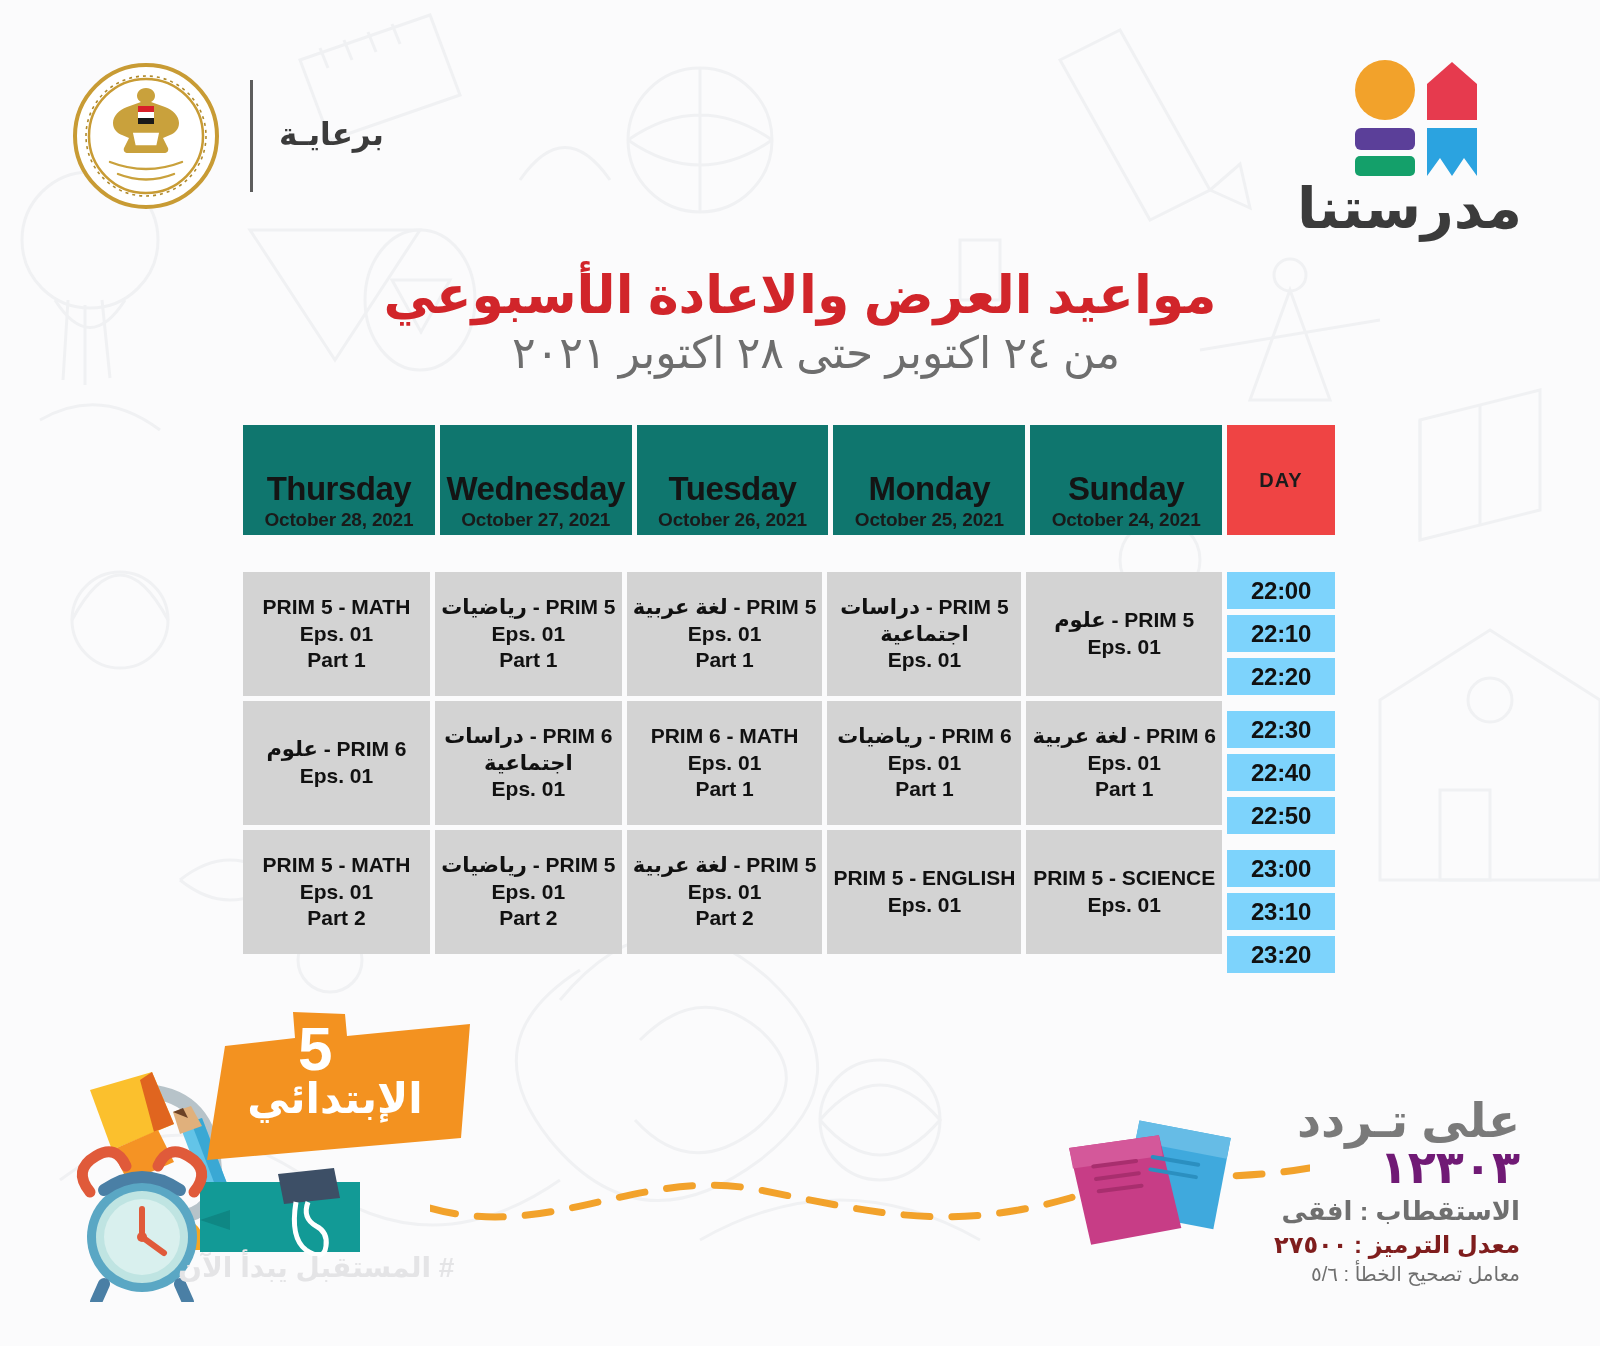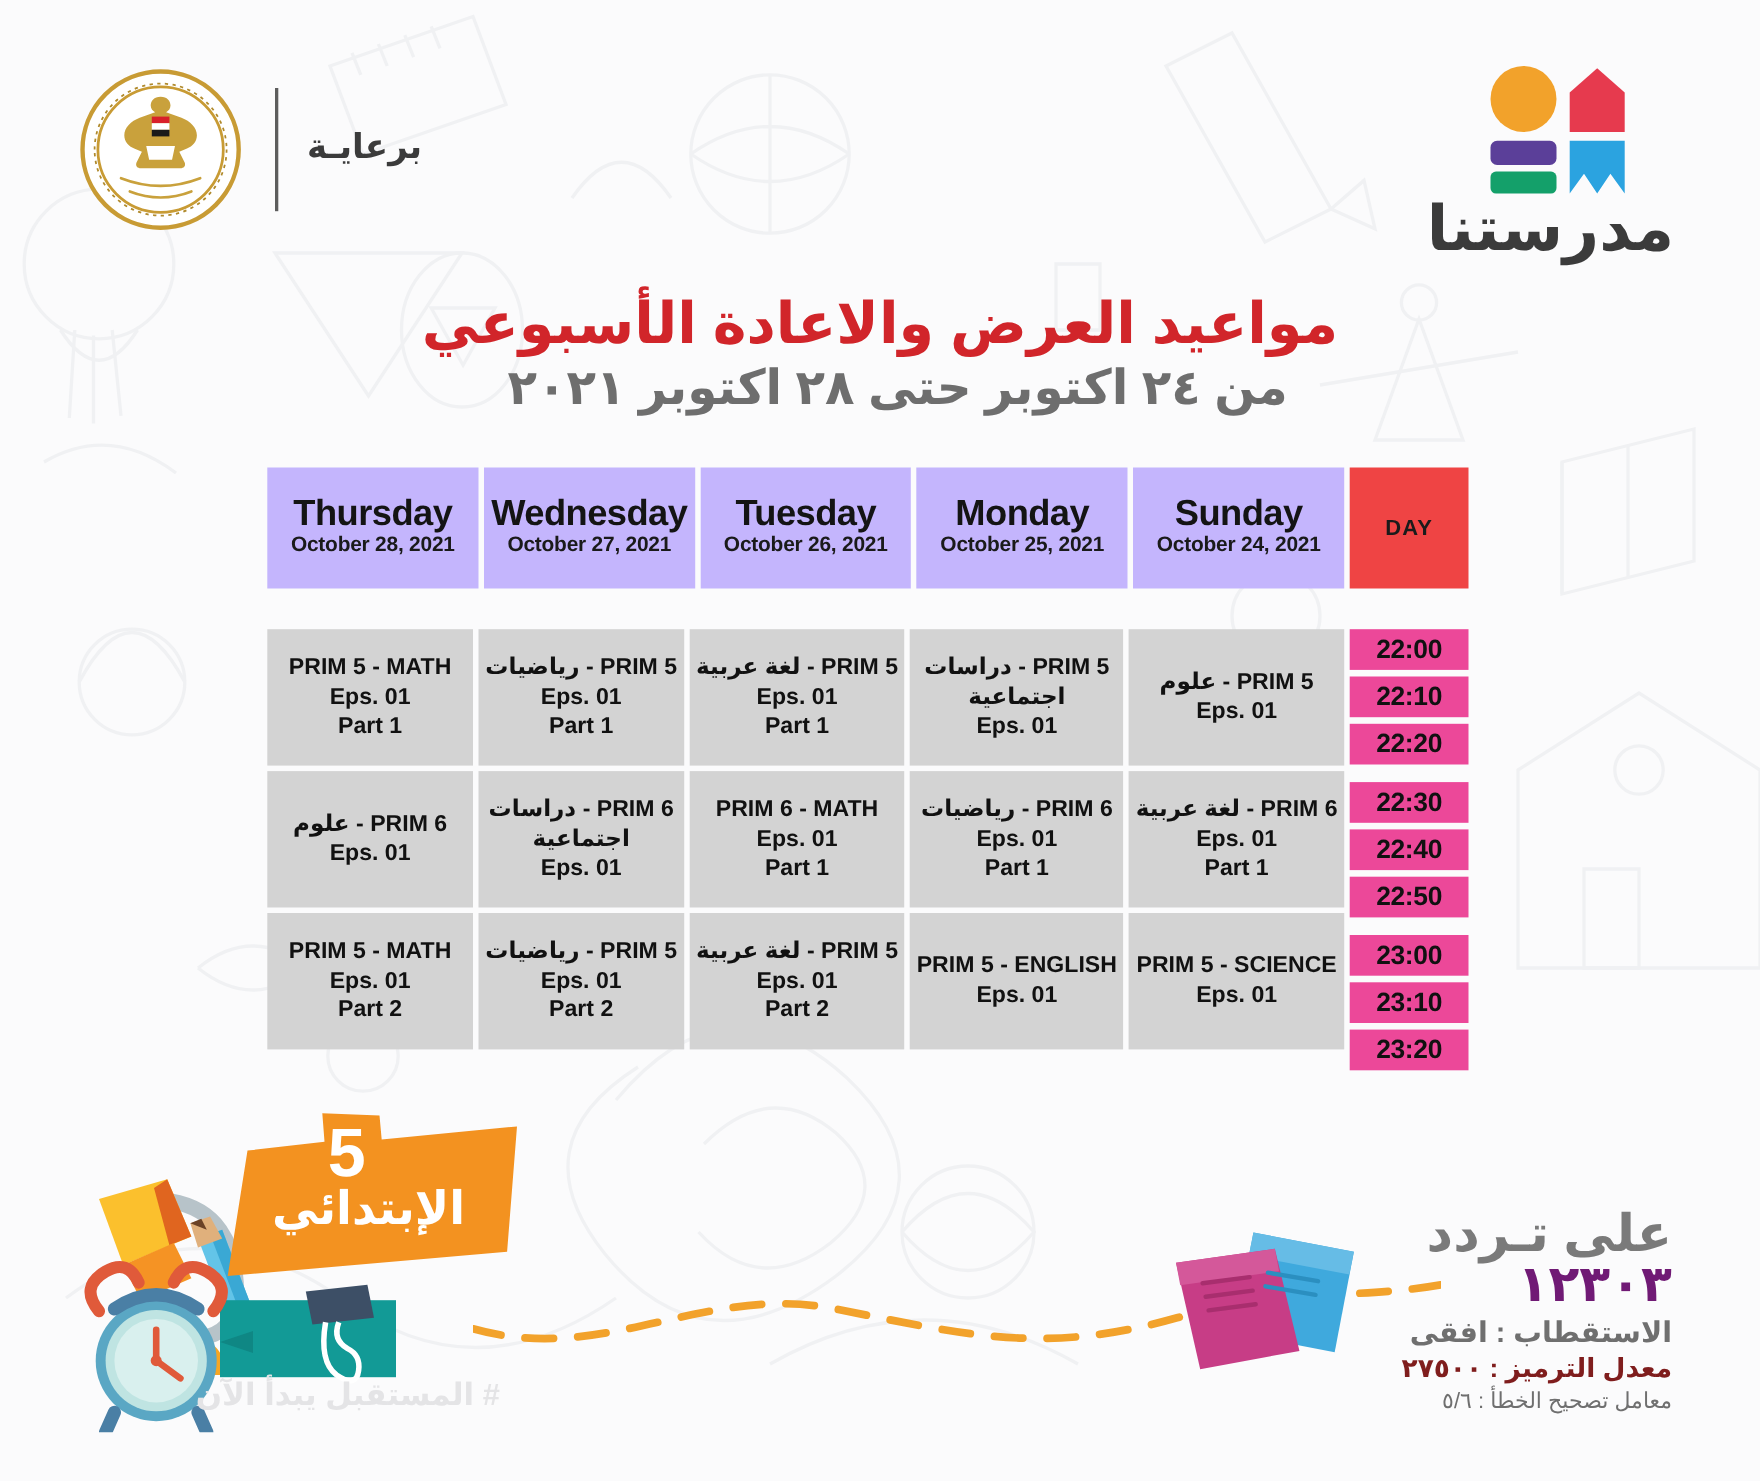--- a/index.html
+++ b/index.html
@@ -110,21 +110,21 @@
   #main-title {
     font-size: 52px;
     font-weight: bold;
     color: #d1252a;
     line-height: 1.12;
     letter-spacing: -0.5px;
   }
 
   #sub-title {
     font-size: 44px;
-    font-weight: bold;
+    font-weight: normal;
     color: #6e6e6e;
     line-height: 1.15;
     margin-top: 4px;
     padding-left: 32px;
   }
 
   
   #schedule {
     position: absolute;
     top: 425px;
@@ -146,25 +146,25 @@
     align-items: center;
     justify-content: center;
     font-size: 20px;
     font-weight: bold;
     color: #1b1b1b;
     letter-spacing: 1px;
   }
 
   .head-col {
     flex: 1 1 0;
-    background: #c4b5fd;
+    background: #0f766e;
     display: flex;
     flex-direction: column;
     align-items: center;
-    justify-content: center;
+    justify-content: flex-end;
     padding-bottom: 4px;
     direction: ltr;
   }
 
   .head-dayname {
     font-size: 33px;
     font-weight: bold;
     color: #141414;
     line-height: 1.05;
     letter-spacing: -0.5px;
@@ -187,21 +187,21 @@
   #time-col {
     width: 108px;
     flex: none;
     display: flex;
     flex-direction: column;
     gap: 6px;
   }
 
   .time-slot {
     height: 37px;
-    background: #ec4899;
+    background: #7dd3fc;
     display: flex;
     align-items: center;
     justify-content: center;
     font-size: 24px;
     font-weight: bold;
     color: #111111;
     letter-spacing: -0.3px;
     direction: ltr;
   }
 

